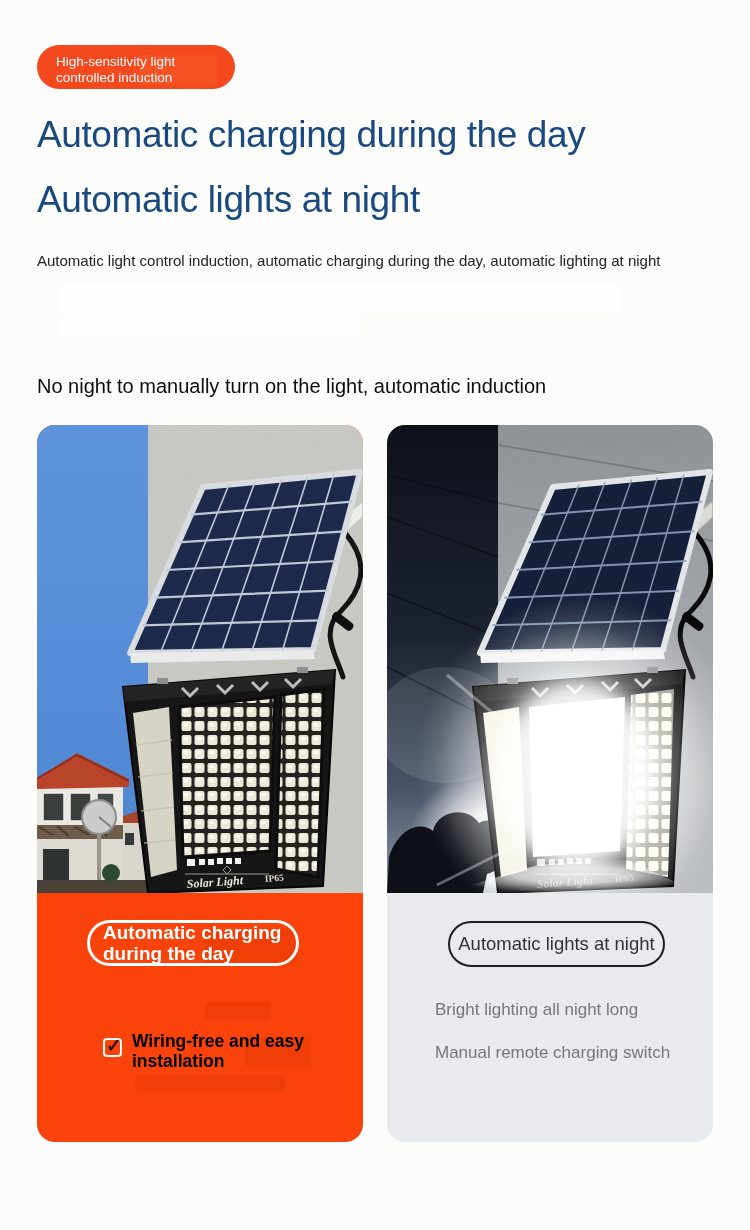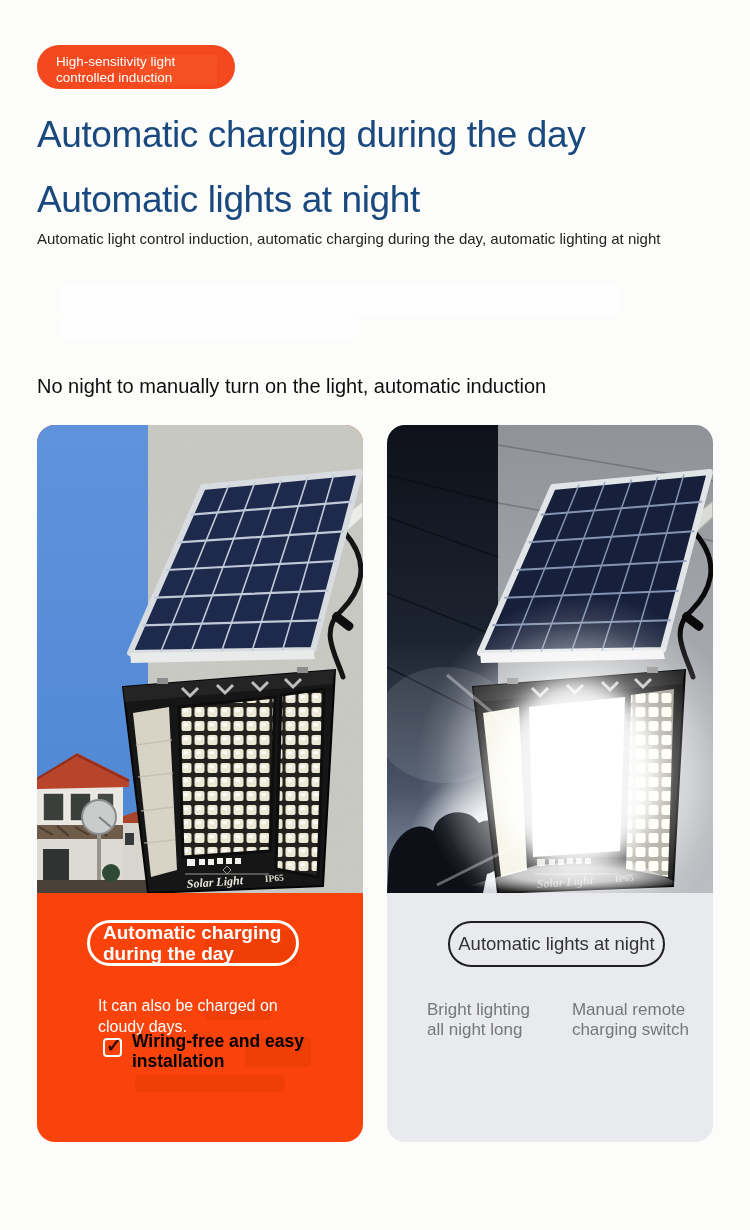--- a/index.html
+++ b/index.html
@@ -21,21 +21,21 @@
   .badge-remnant {
     position:absolute; left:102px; top:10px; width:78px; height:30px;
     background:#F75A28; opacity:.55; border-radius:3px;
   }
   .badge-text { position:relative; z-index:2; }
   
   .h-line { position:absolute; left:37px; white-space:nowrap;
     color:#19497E; font-size:37px; font-weight:400; letter-spacing:-0.4px; line-height:1.2; }
   .h1 { top:113px; }
   .h2 { top:178px; }
-  .subtitle { position:absolute; left:37px; top:230px; white-space:nowrap;
+  .subtitle { position:absolute; left:37px; top:252px; white-space:nowrap;
     color:#242424; font-size:15px; line-height:1.2; }
   
   .wm { position:absolute; background:#FFFFFF; opacity:.75; border-radius:6px; }
   .wm1 { left:60px; top:284px; width:560px; height:30px; }
   .wm2 { left:60px; top:316px; width:300px; height:22px; }
   .note { position:absolute; left:37px; top:374px; white-space:nowrap;
     color:#0E0E0E; font-size:20px; line-height:1.2; }
   
   .card { position:absolute; top:425px; width:326px; height:717px;
     border-radius:18px; overflow:hidden; }
@@ -65,22 +65,22 @@
     line-height:1.15; width:200px; }
   .day-p2 { position:absolute; left:57px; top:654px;
     color:#fff; font-size:16.5px; line-height:1.2; z-index:3; }
   
   .night-pill {
     position:absolute; left:61px; top:496px; width:217px; height:46px;
     border:2.5px solid #1E1E1E; border-radius:25px;
     color:#333; font-size:18.5px; line-height:1;
     display:flex; align-items:center; justify-content:center;
   }
-  .night-features { position:absolute; left:40px; top:575px;
-    display:flex; gap:23px;
+  .night-features { position:absolute; left:48px; top:575px;
+    display:flex; flex-direction:column; gap:23px;
     color:#76777A; font-size:17px; line-height:1.2; }
 </style>
 </head>
 <body>
 
 <div class="badge">
   <div class="badge-remnant"></div>
   <div class="badge-text">High-sensitivity light controlled induction</div>
 </div>
 
@@ -178,21 +178,20 @@
       <text x="228" y="457" font-size="9.5" font-weight="bold" font-family="Liberation Serif, serif" fill="#D8D6CA" transform="rotate(-4 228 457)">IP65</text>
     </g>
   </svg>
 
   <div class="blob blob1"></div>
   <div class="blob blob2"></div>
   <div class="blob blob3"></div>
   <div class="blob blob4"></div>
 
   <div class="day-pill">Automatic charging during the day</div>
-  <div class="day-p1">It can also be charged on cloudy days.</div>
   <div class="check-row">
     <span class="checkbox">
         <span class="tick">✓</span>
       </span>
     <span class="check-label">Wiring-free and easy installation</span>
   </div>
 </div>
 
 <div class="card night">
 

